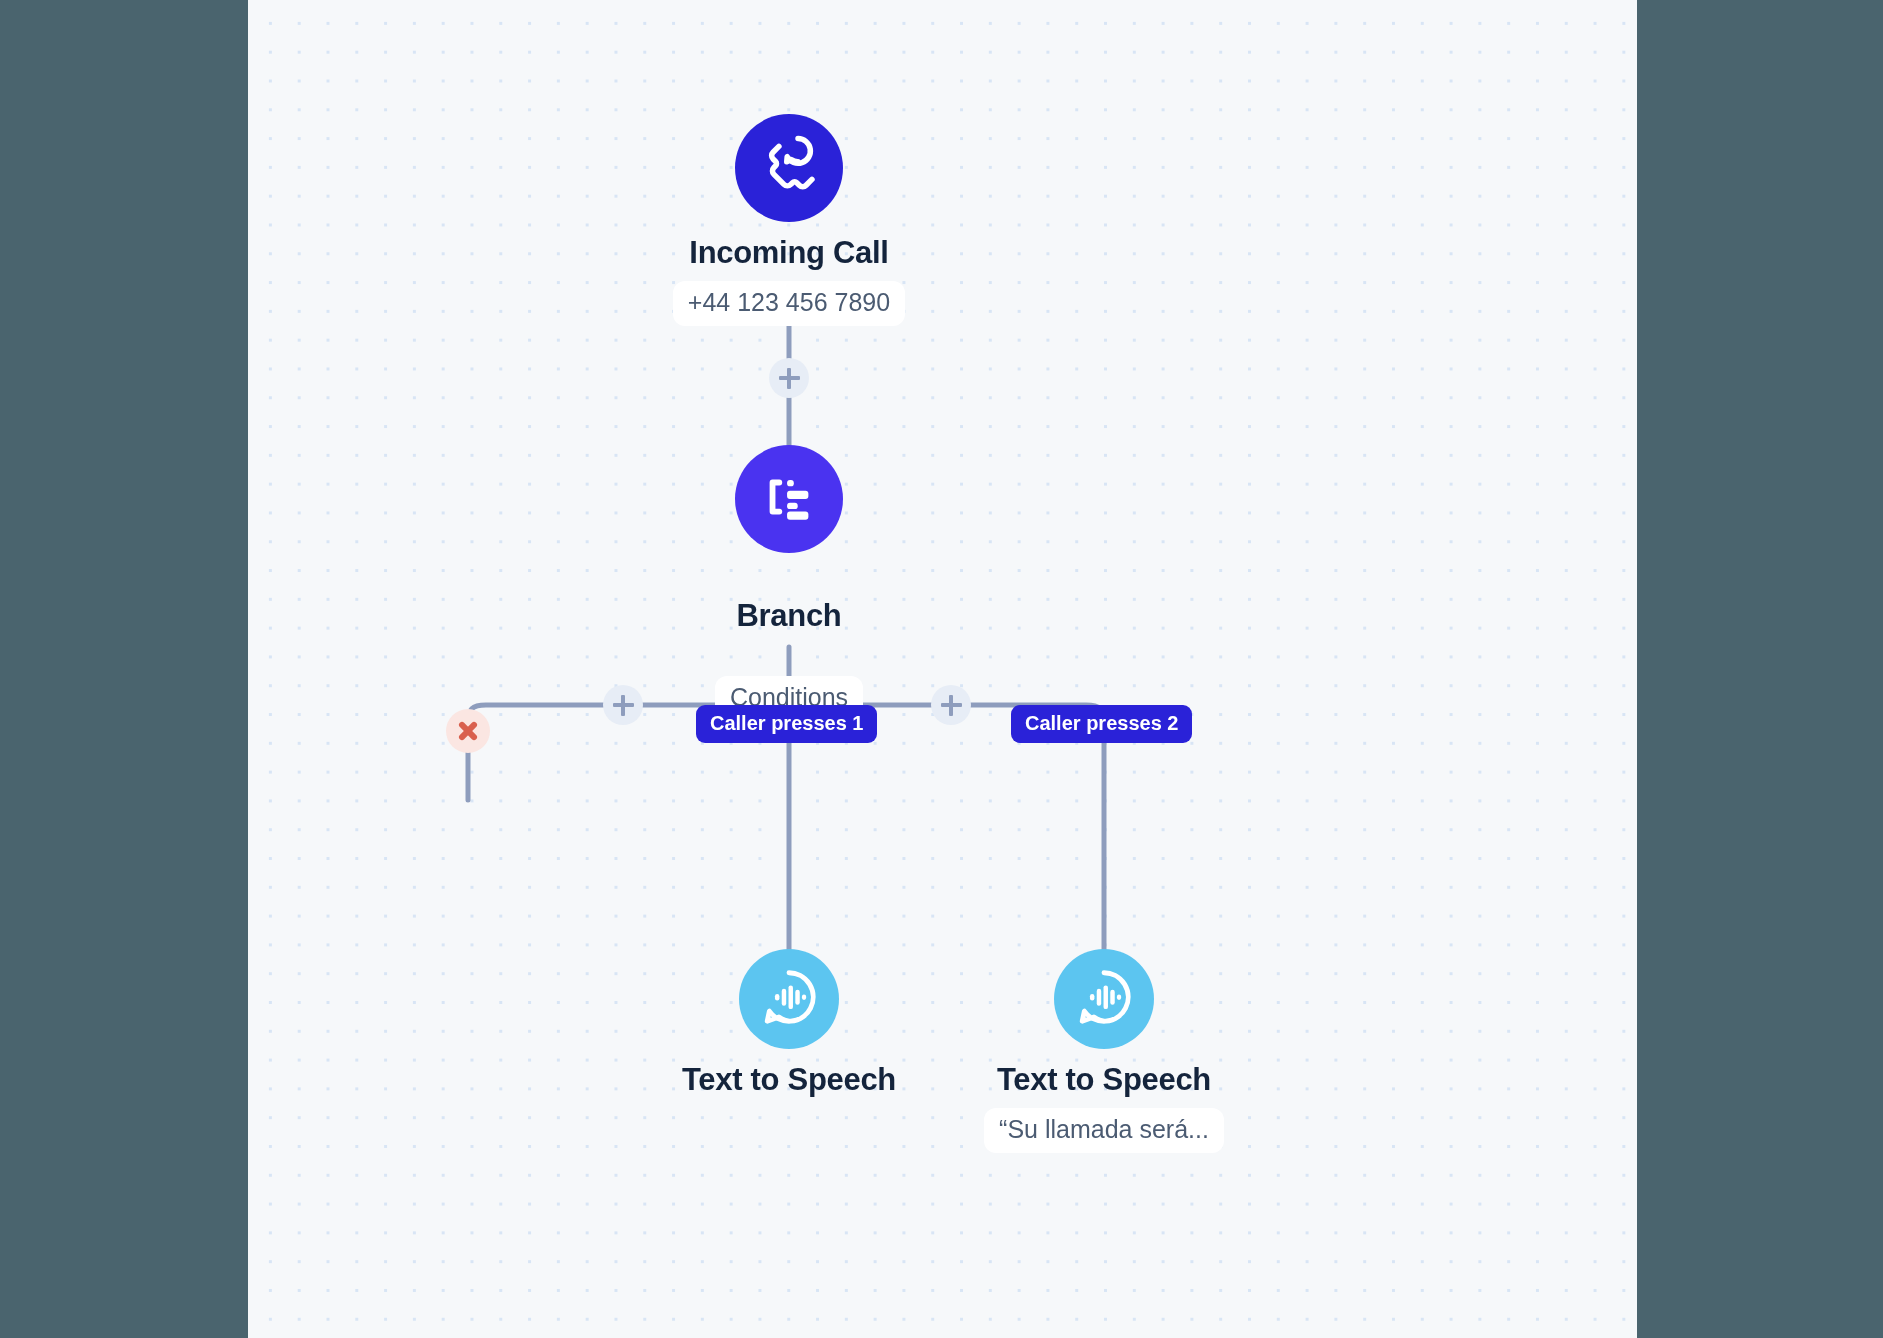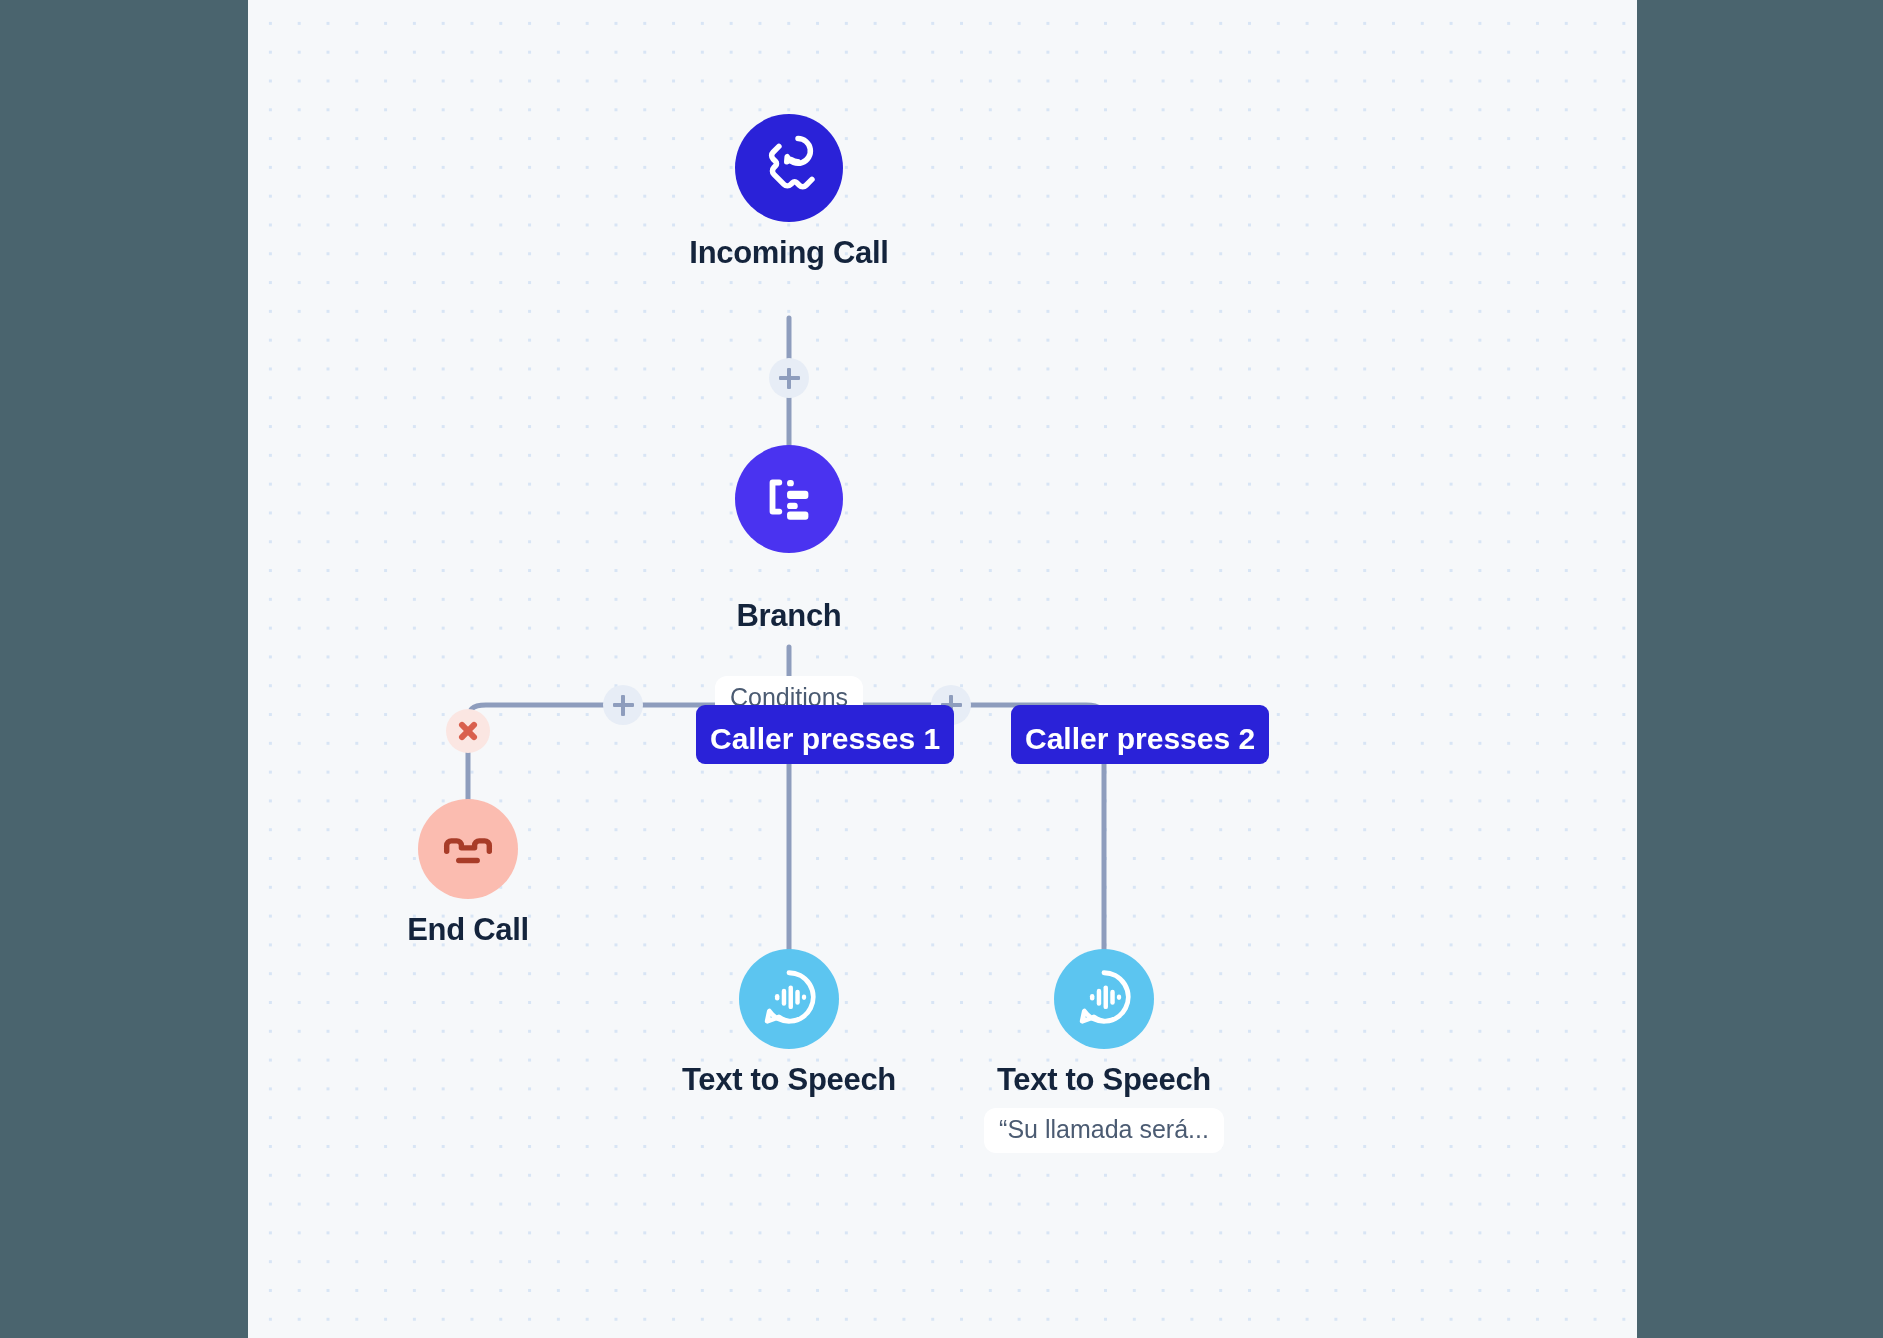--- a/index.html
+++ b/index.html
@@ -98,23 +98,23 @@
     border-radius: 3px;
   }
   .xmark::before { transform: translate(-50%,-50%) rotate(45deg); }
   .xmark::after  { transform: translate(-50%,-50%) rotate(-45deg); }
 
   
   .chip {
     position: absolute;
     background: #2a22d8;
     color: #ffffff;
-    font-size: 30px;
+    font-size: 20px;
     font-weight: bold;
-    padding: 17px 14px 9px;
+    padding: 7px 14px 9px;
     border-radius: 9px;
     white-space: nowrap;
     line-height: 1.1;
   }
 </style>
 </head>
 <body>
 
 <div id="app">
 
@@ -148,20 +148,21 @@
                        c1.1 -1.1 2.9 -1.1 4 0 l2.4 2.4
                        a4.5 4.5 0 0 0 6.4 0 l5.5 -5.5"></path>
 
               <path d="M40.5 6.2 a11.6 11.6 0 1 1 -10.2 17.1
                        l-0.4 4.6 4.2 -1.9
                        a11.6 11.6 0 0 0 6.4 1.9"></path>
             </svg>
           </span>
         </div>
         <div class="node-title">Incoming Call</div>
+        <div class="node-sub">+44 123 456 7890</div>
       </div>
 
       <div class="plus" style="left:521px; top:358px;"></div>
 
       <div class="node" style="left:371px; top:445px;gap:32px;">
         <div class="bubble lg" style="background:#4a33f0;">
           <span>
             <svg width="62" height="62" viewBox="0 0 64 64" fill="none">
 
               <path d="M22 17 L15 17 L15 47 L22 47" stroke="#ffffff" stroke-width="6" stroke-linecap="round" stroke-linejoin="round"></path>
@@ -179,36 +180,20 @@
       </div>
 
       <div class="plus" style="left:355px; top:685px;"></div>
       <div class="plus" style="left:683px; top:685px;"></div>
 
       <div class="xmark" style="left:198px; top:709px;"></div>
 
       <div class="chip" style="left:448px; top:705px;">Caller presses 1</div>
       <div class="chip" style="left:763px; top:705px;">Caller presses 2</div>
 
-      <div class="node" style="left:50px; top:799px;">
-        <div class="bubble md" style="background:#fbbcb0;">
-          <span>
-            <svg width="62" height="62" viewBox="0 0 64 64" fill="none" stroke="#a83c28" stroke-width="5.6" stroke-linecap="round" stroke-linejoin="round">
-              <path d="M10 36.5 L10 30.5
-                       a4.8 4.8 0 0 1 4.8 -4.8
-                       l5.6 0 a4.8 4.8 0 0 1 4.8 4.8 l0 2.4
-                       l13.6 0 l0 -2.4
-                       a4.8 4.8 0 0 1 4.8 -4.8
-                       l5.6 0 a4.8 4.8 0 0 1 4.8 4.8 l0 6"></path>
-              <path d="M22.5 46 L41.5 46"></path>
-            </svg>
-          </span>
-        </div>
-        <div class="node-title">End Call</div>
-      </div>
 
       <div class="node" style="left:371px; top:949px;">
         <div class="bubble md" style="background:#5cc5f0;">
           <span>
             <svg width="62" height="62" viewBox="0 0 64 64" fill="none">
               <path d="M32 7 a25 25 0 1 1 -20.3 39.6
                        L9.5 57 l12.1 -4.4
                        A25 25 0 0 0 32 57" stroke="#ffffff" stroke-width="5" stroke-linecap="round" stroke-linejoin="round"></path>
               <g fill="#ffffff">
                 <rect x="17.5" y="29" width="4.6" height="6.5" rx="2.3"></rect>

